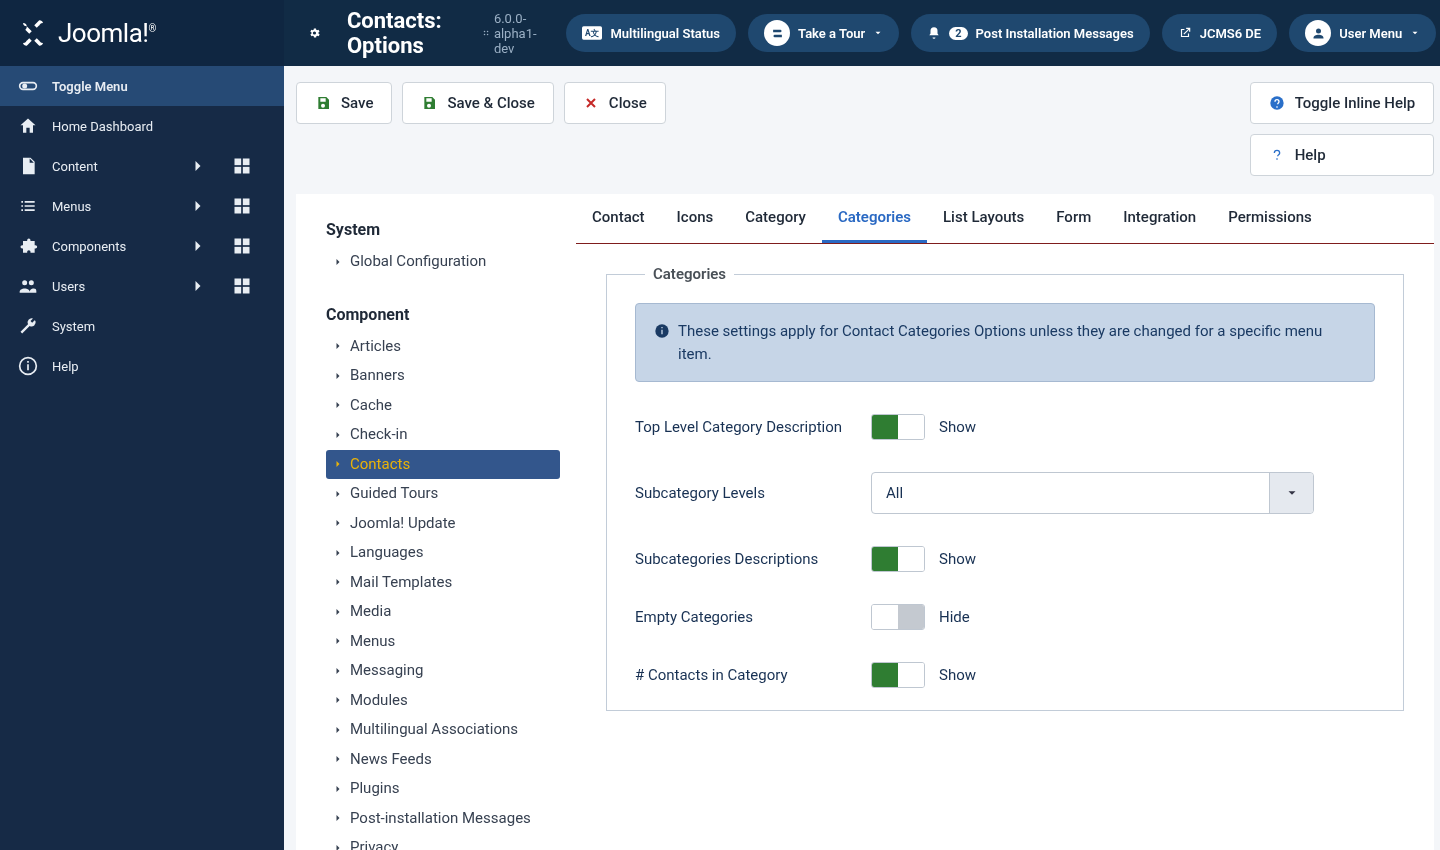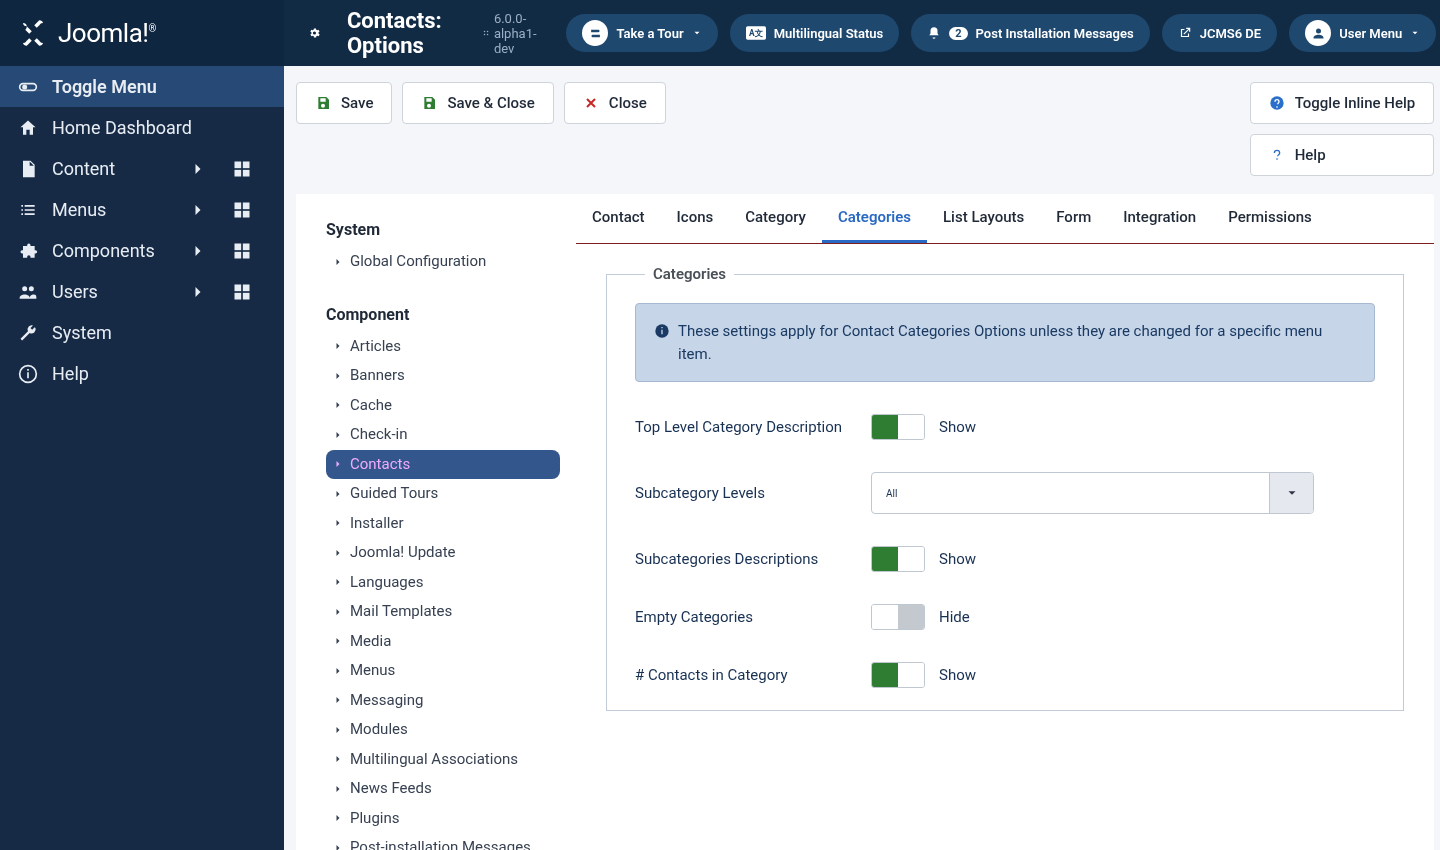--- a/index.html
+++ b/index.html
@@ -11,59 +11,59 @@
 .brand-sup { font-size: 10px; vertical-align: super; }
 .header { grid-column: 2; grid-row: 1; background: #112b45; display: flex; align-items: center; padding: 0 18px 0 24px; gap: 12px; }
 .page-title { color: #fff; font-size: 22px; font-weight: 700; display: flex; align-items: center; gap: 26px; }
 .page-title svg { fill: #fff; }
 .version { color: #9bb0c5; font-size: 13px; margin-left: 20px; display:flex; align-items:center; gap:5px;}
 .header-spacer { flex: 1; }
 .pill { background: #1f486f; color: #fff; border-radius: 22px; padding: 0 16px; height: 38px; display: flex; align-items: center; gap: 8px; font-size: 13px; font-weight: 600; cursor: pointer; white-space:nowrap;}
 .pill svg { fill: #fff; }
 .pill-badge { background: #fff; color: #1f486f; border-radius: 10px; padding: 0 6px; font-size: 11px; font-weight: 700; min-width: 18px; text-align: center; }
 .sidebar { grid-column: 1; grid-row: 2; background: #162a46; color: #fff; overflow-y: auto; }
-.sb-item { display: flex; align-items: center; padding: 10px 18px; cursor: pointer; font-size: 18px; color: #e8edf3; }
+.sb-item { display: flex; align-items: center; padding: 10px 18px; cursor: pointer; font-size: 13px; color: #e8edf3; }
 .sb-item.toggle { background: #264a75; font-weight:600; }
 .sb-item svg { fill: #e8edf3; width: 20px; height: 20px; margin-right: 14px; flex-shrink:0; }
 .sb-item .chev { margin-left: auto; }
 .sb-item .dash { margin-left: 10px; }
 .content { grid-column: 2; grid-row: 2; background: #f4f6f9; overflow-y: auto; padding: 16px 20px 40px 12px; }
 .toolbar { display: flex; gap: 10px; margin-bottom: 18px; }
 .toolbar .right { margin-left: auto; display: flex; gap: 10px; flex-direction: column; }
 .btn { background: #fff; border: 1px solid #ced4da; border-radius: 4px; padding: 0 18px; height: 42px; display: flex; align-items: center; gap: 10px; font-size: 15px; cursor: pointer; color: #1f2937; font-weight:500;}
 .btn svg { width: 16px; height: 16px; }
 .btn.save svg, .btn.saveclose svg { fill: #2f7d32; }
 .btn.close svg { stroke: #c52827; }
 .btn.info svg { fill: #2a6fc9; }
 .panels { display: grid; grid-template-columns: 280px 1fr; gap: 0; background: #fff; border-radius: 4px; }
 .left-panel { background: #fff; padding: 20px 16px 30px 30px; }
 .lp-head { font-weight: 700; font-size: 16px; margin: 6px 0 8px 0; color:#1f2937;}
 .lp-item { display: flex; align-items: center; padding: 5px 10px 5px 6px; font-size: 15px; cursor: pointer; border-radius:3px; color:#374151; line-height:1.3;}
-.lp-item.active { background: #33568c; color: #f0abfc; border-radius: 8px; }
+.lp-item.active { background: #33568c; color: #eab308; }
 .lp-item svg { fill: currentColor; width: 12px; height: 12px; margin-right: 6px; flex-shrink:0; }
 .right-panel { padding: 0 0 30px 0; }
 .tabs { display: flex; border-bottom: 1px solid #7f1d1d;}
 .tab { padding: 14px 16px; font-size: 15px; color: #1f2937; cursor: pointer; font-weight:500;}
 .tab.active { color: #2a69c3; border-bottom: 3px solid #2a69c3; font-weight: 600; }
 .fieldset { border: 1px solid #c2ccd8; margin: 30px 30px 0 30px; padding: 28px 28px 22px 28px; position: relative; }
 .legend { position: absolute; top: -10px; left: 38px; background: #fff; padding: 0 8px; color: #495057; font-size: 15px; font-weight:600;}
 .alert { background: #c6d5e7; border: 1px solid #a6b9d1; border-radius: 4px; padding: 16px 18px; color: #1a3a63; font-size: 15px; display: flex; gap: 8px; line-height:1.5;}
 .alert svg { fill: #1a3a63; flex-shrink: 0; margin-top:3px;}
 .form-row { display: grid; grid-template-columns: 236px 1fr; align-items: center; margin-top: 32px; }
 .form-label { color: #183153; font-size: 15px; }
 .toggle-wrap { display: flex; align-items: center; gap: 14px; text-align: right; }
 .switch { width: 54px; height: 26px; border-radius: 3px; position: relative; display: flex; border:1px solid #bfc7d1; overflow:hidden;}
 .switch .half{width:50%;}
 .switch.on .half.left{background:#2f7d32;}
 .switch.on .half.right{background:#fff;}
 .switch.off .half.left{background:#fff;}
 .switch.off .half.right{background:#c4c9d0;}
 .toggle-label { color: #183153; font-size: 15px; }
 .select { width: 443px; height: 42px; border: 1px solid #bfc7d1; border-radius: 4px; display: flex; align-items: center; padding: 0 0 0 14px; background: #fff; }
-.select-text { flex: 1; color: #183153; font-size:10px;}
+.select-text { flex: 1; color: #183153; font-size:15px;}
 .select-arrow { width: 44px; height: 100%; background: #e5e9ef; display: flex; align-items: center; justify-content: center; border-left:1px solid #bfc7d1; border-radius:0 4px 4px 0;}
 .icon-circle{width:26px;height:26px;border-radius:50%;background:#fff;display:flex;align-items:center;justify-content:center;flex-shrink:0;}
 .icon-circle svg{fill:#1f486f;width:15px;height:15px;}
 </style>
 </head>
 <body>
 
 <div class="layout">
   <div class="brand-bar">
     <svg width="30" height="30" viewBox="0 0 24 24">
@@ -82,37 +82,37 @@
     <div class="version">
       <svg width="12" height="12" viewBox="0 0 24 24" fill="#9bb0c5">
           <circle cx="6" cy="6" r="3"></circle>
           <circle cx="18" cy="6" r="3"></circle>
           <circle cx="6" cy="18" r="3"></circle>
           <circle cx="18" cy="18" r="3"></circle>
         </svg>
       <span>6.0.0-alpha1-dev</span>
     </div>
     <div class="header-spacer"></div>
+    <div class="pill">
+      <svg width="20" height="14" viewBox="0 0 24 16">
+          <rect x="0" y="0" width="24" height="16" rx="2" fill="#fff"></rect>
+          <text x="12" y="12" font-size="10" font-weight="700" text-anchor="middle" fill="#1f486f">A文</text>
+        </svg>
+      <span>Multilingual Status</span>
+    </div>
     <div class="pill">
       <span class="icon-circle">
           <svg viewBox="0 0 24 24">
             <path d="M12 2v20M5 6h12l2 2-2 2H5zM19 14H7l-2 2 2 2h12z"></path>
           </svg>
         </span>
       <span>Take a Tour</span>
       <svg width="10" height="10" viewBox="0 0 24 24">
           <path d="M6 9l6 6 6-6z"></path>
         </svg>
-    </div>
-    <div class="pill">
-      <svg width="20" height="14" viewBox="0 0 24 16">
-          <rect x="0" y="0" width="24" height="16" rx="2" fill="#fff"></rect>
-          <text x="12" y="12" font-size="10" font-weight="700" text-anchor="middle" fill="#1f486f">A文</text>
-        </svg>
-      <span>Multilingual Status</span>
     </div>
     <div class="pill">
       <svg width="14" height="14" viewBox="0 0 24 24">
           <path d="M12 2a6 6 0 00-6 6v5l-2 3h16l-2-3V8a6 6 0 00-6-6zm0 20a2.5 2.5 0 002.5-2.5h-5A2.5 2.5 0 0012 22z"></path>
         </svg>
       <span class="pill-badge">2</span>
       <span>Post Installation Messages</span>
     </div>
     <div class="pill">
       <svg width="14" height="14" viewBox="0 0 24 24">
@@ -298,26 +298,20 @@
               <svg viewBox="0 0 24 24">
                 <path d="M9 6l6 6-6 6z"></path>
               </svg>
               <span>Contacts</span>
             </div>
             <div class="lp-item">
               <svg viewBox="0 0 24 24">
                 <path d="M9 6l6 6-6 6z"></path>
               </svg>
               <span>Guided Tours</span>
-            </div>
-            <div class="lp-item">
-              <svg viewBox="0 0 24 24">
-                <path d="M9 6l6 6-6 6z"></path>
-              </svg>
-              <span>Installer</span>
             </div>
             <div class="lp-item">
               <svg viewBox="0 0 24 24">
                 <path d="M9 6l6 6-6 6z"></path>
               </svg>
               <span>Joomla! Update</span>
             </div>
             <div class="lp-item">
               <svg viewBox="0 0 24 24">
                 <path d="M9 6l6 6-6 6z"></path>

